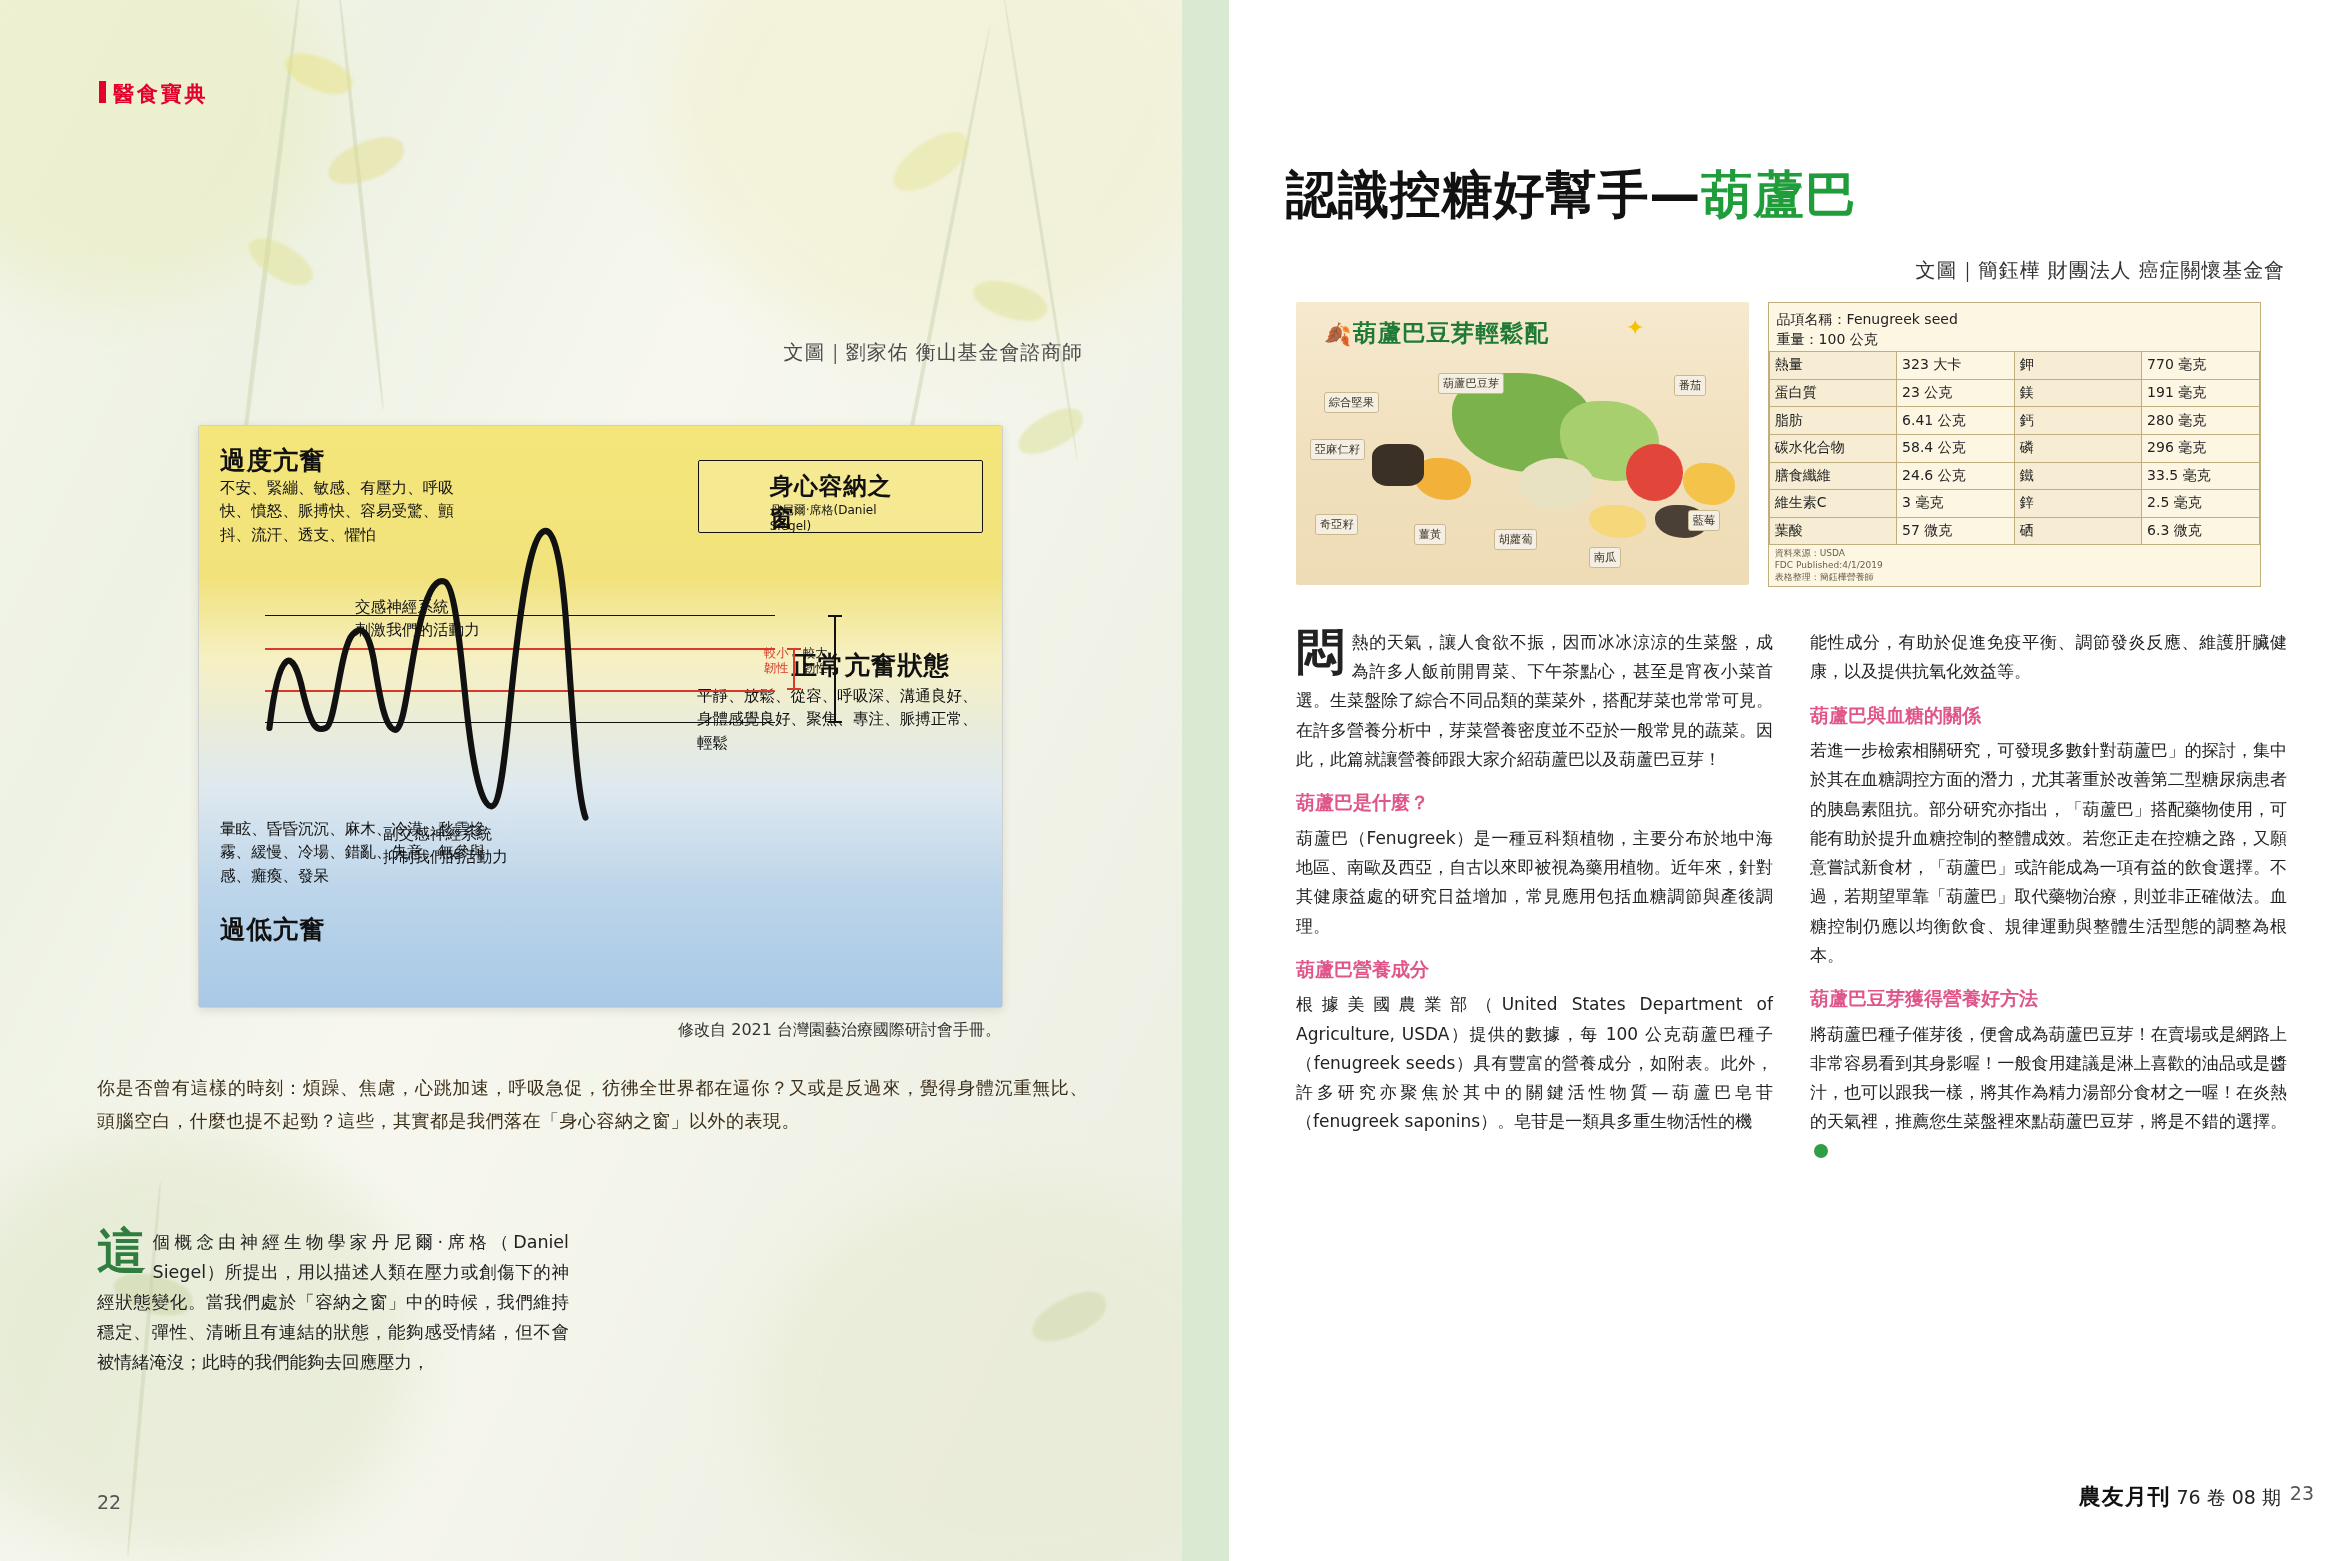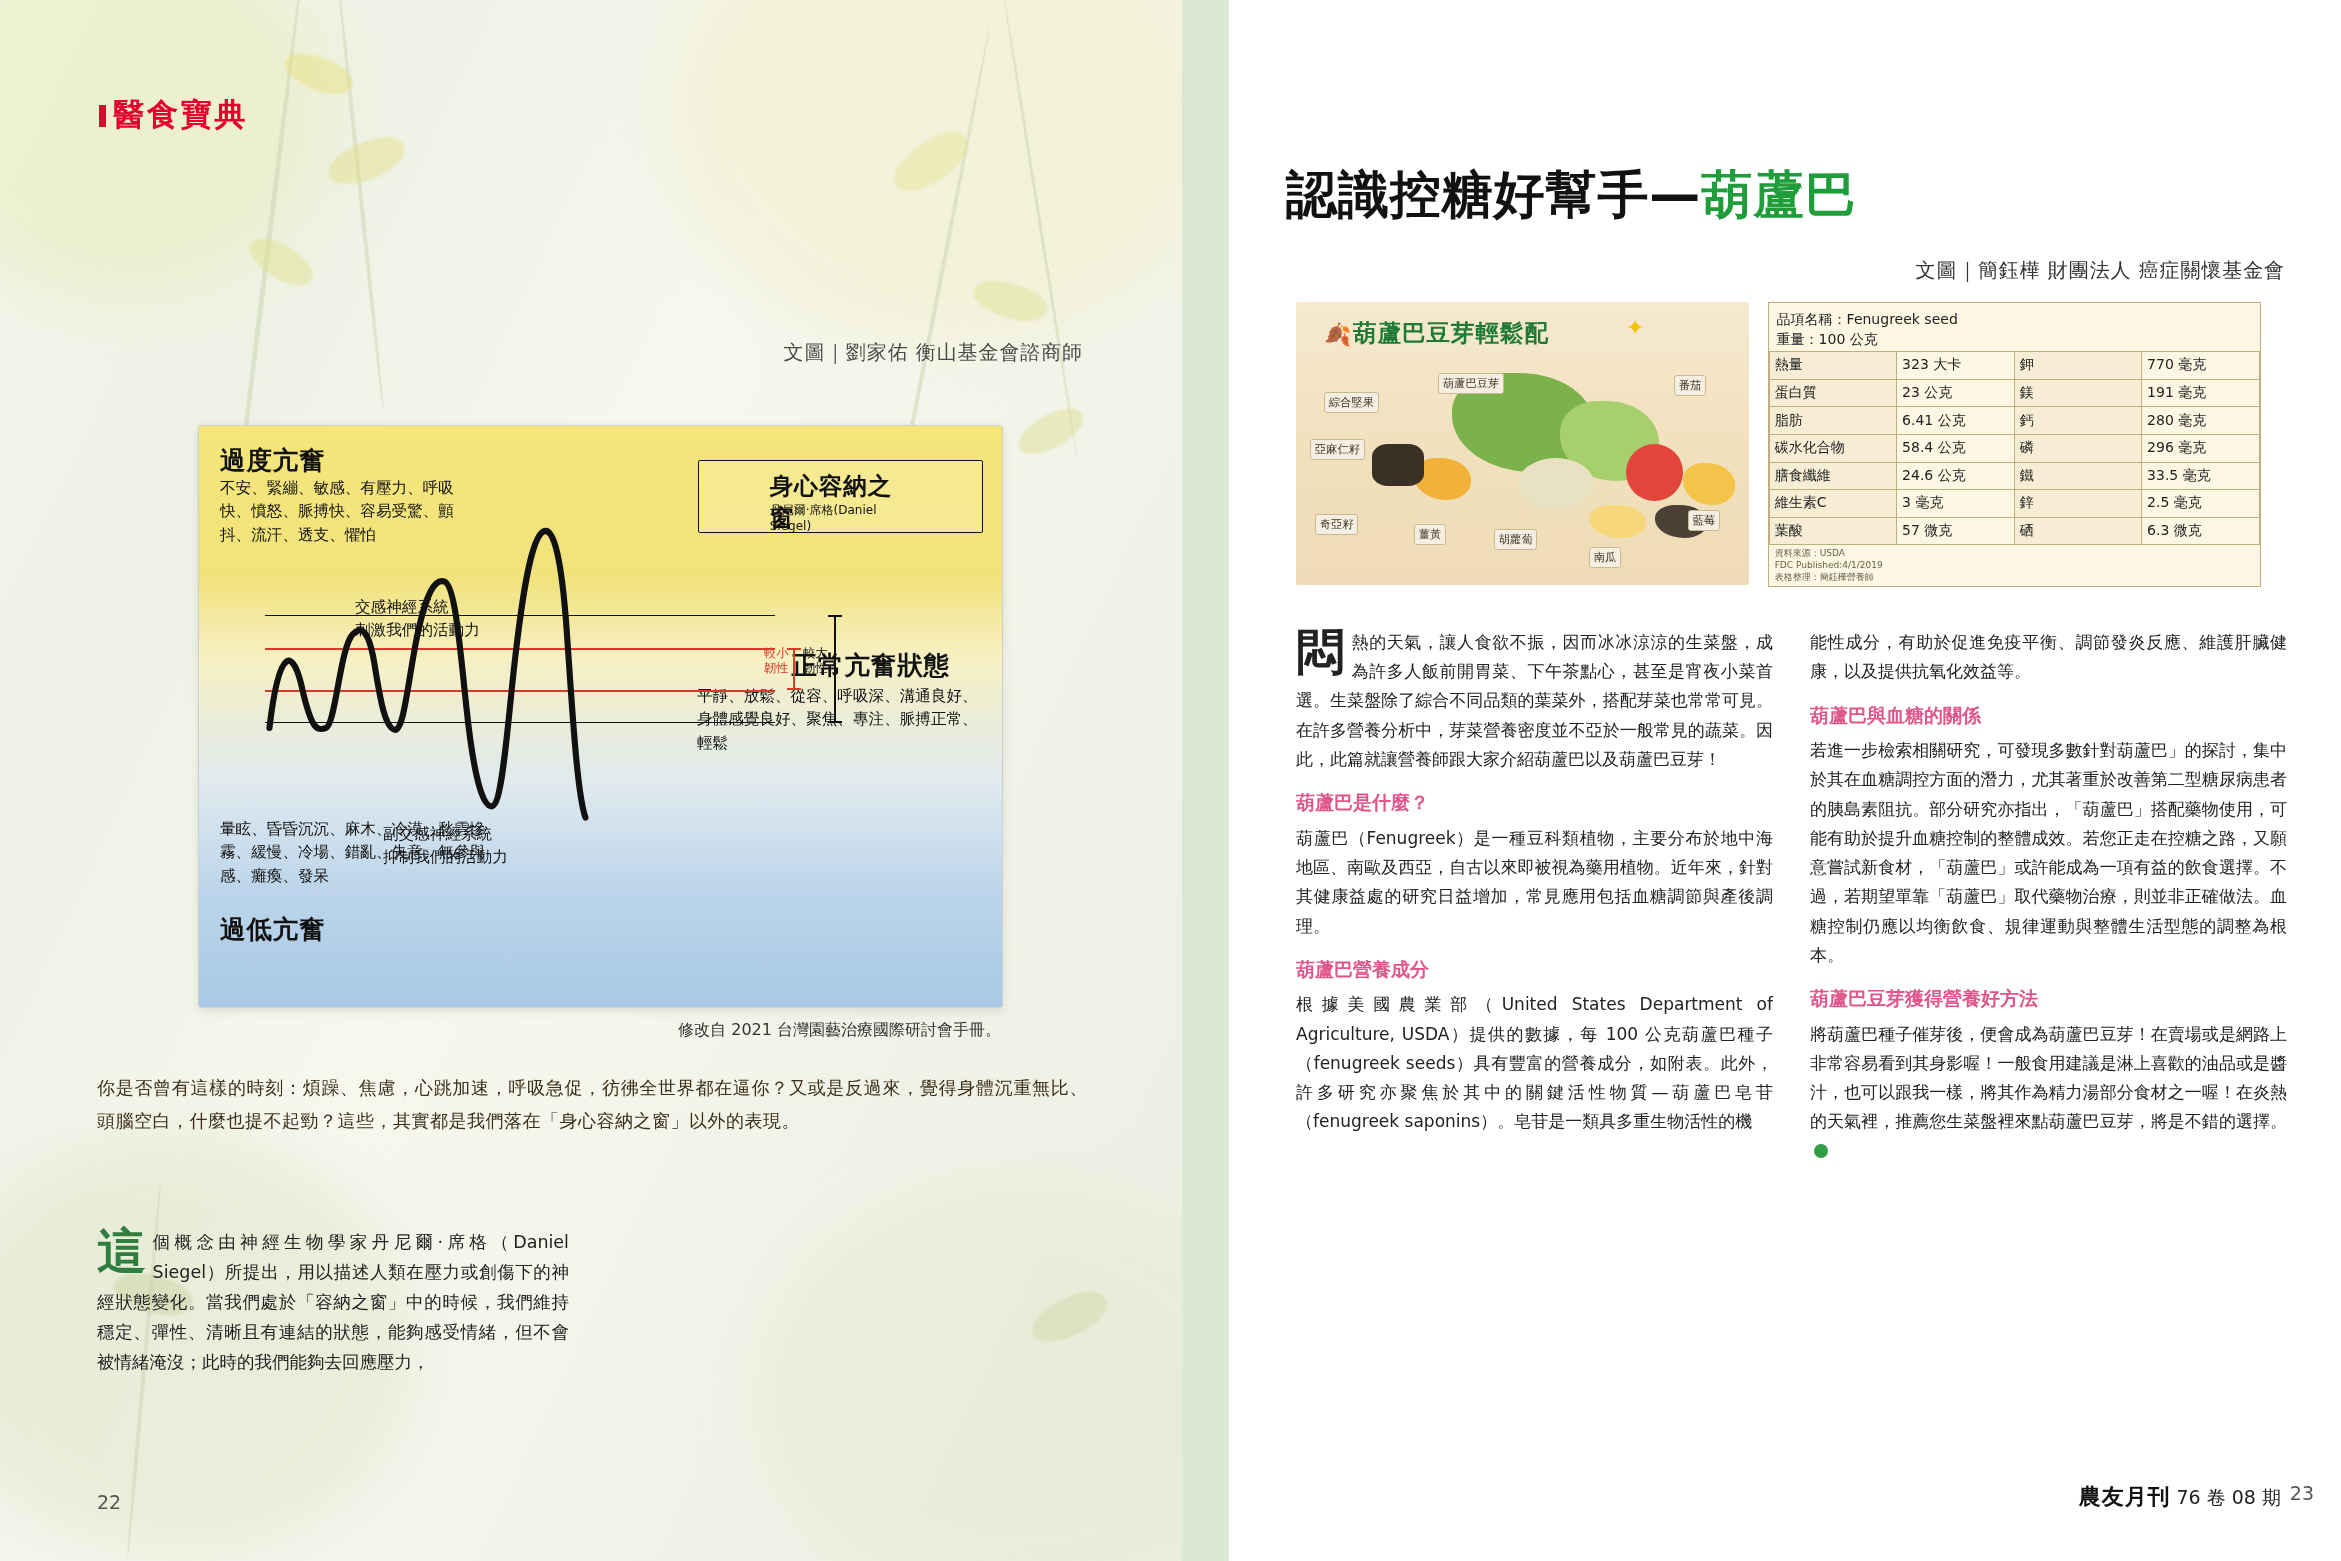--- a/index.html
+++ b/index.html
@@ -16,22 +16,22 @@
     position:absolute;left:0;top:0;width:1182px;height:1561px;
     background:linear-gradient(115deg,#f3f5e9 0%,#eef2e4 22%,#f7f7ef 45%,#f2f3e8 70%,#eceee2 100%);
     overflow:hidden;
   }
   
   .branch{position:absolute;background:#cdd6b6;opacity:.55;border-radius:50%;filter:blur(0.5px);}
   .leafy{position:absolute;border-radius:60% 40% 55% 45%;opacity:.45;filter:blur(0.9px);}
   .glow{position:absolute;border-radius:50%;filter:blur(28px);opacity:.55;}
 
   .label-top{
-    position:absolute;left:99px;top:94px;
-    color:#e4002b;font-size:31px;font-weight:bold;letter-spacing:2.8px;
+    position:absolute;left:99px;top:80px;
+    color:#e4002b;font-size:21px;font-weight:bold;letter-spacing:2.8px;
   }
   .label-top .bar{display:inline-block;width:6.6px;height:22px;background:#e4002b;margin-right:7.6px;vertical-align:-1.9px;}
   .headline-left{
     position:absolute;left:97px;top:150px;width:1001px;
     color:#1f9d3a;font-size:49px;font-weight:bold;line-height:1.28;letter-spacing:0.9px;
   }
   .byline-left{
     position:absolute;right:99px;top:339px;
     color:#4a4a4a;font-size:20px;letter-spacing:0.9px;
   }

